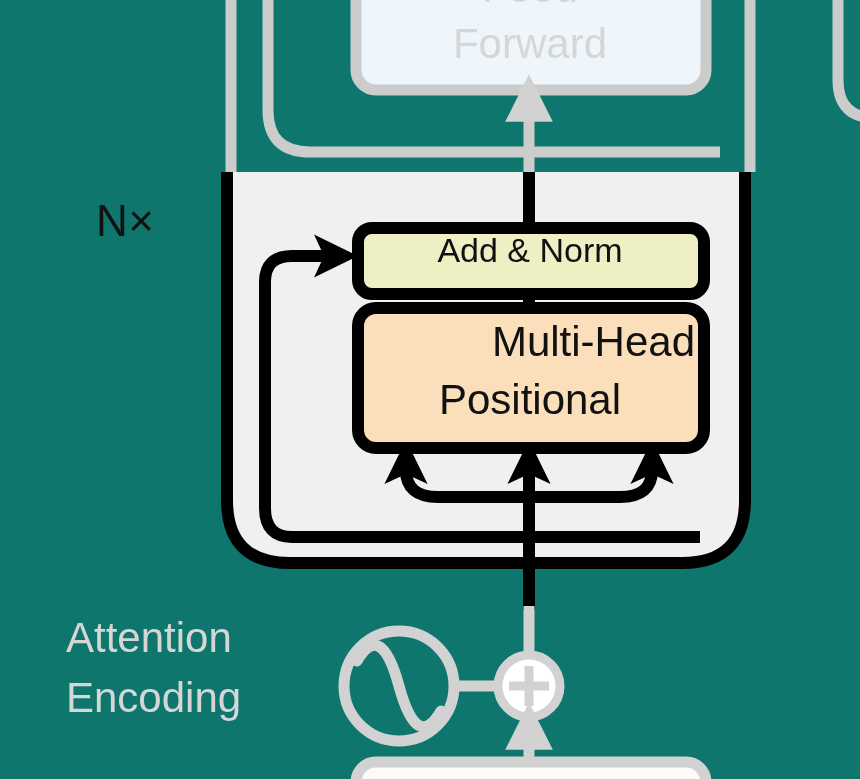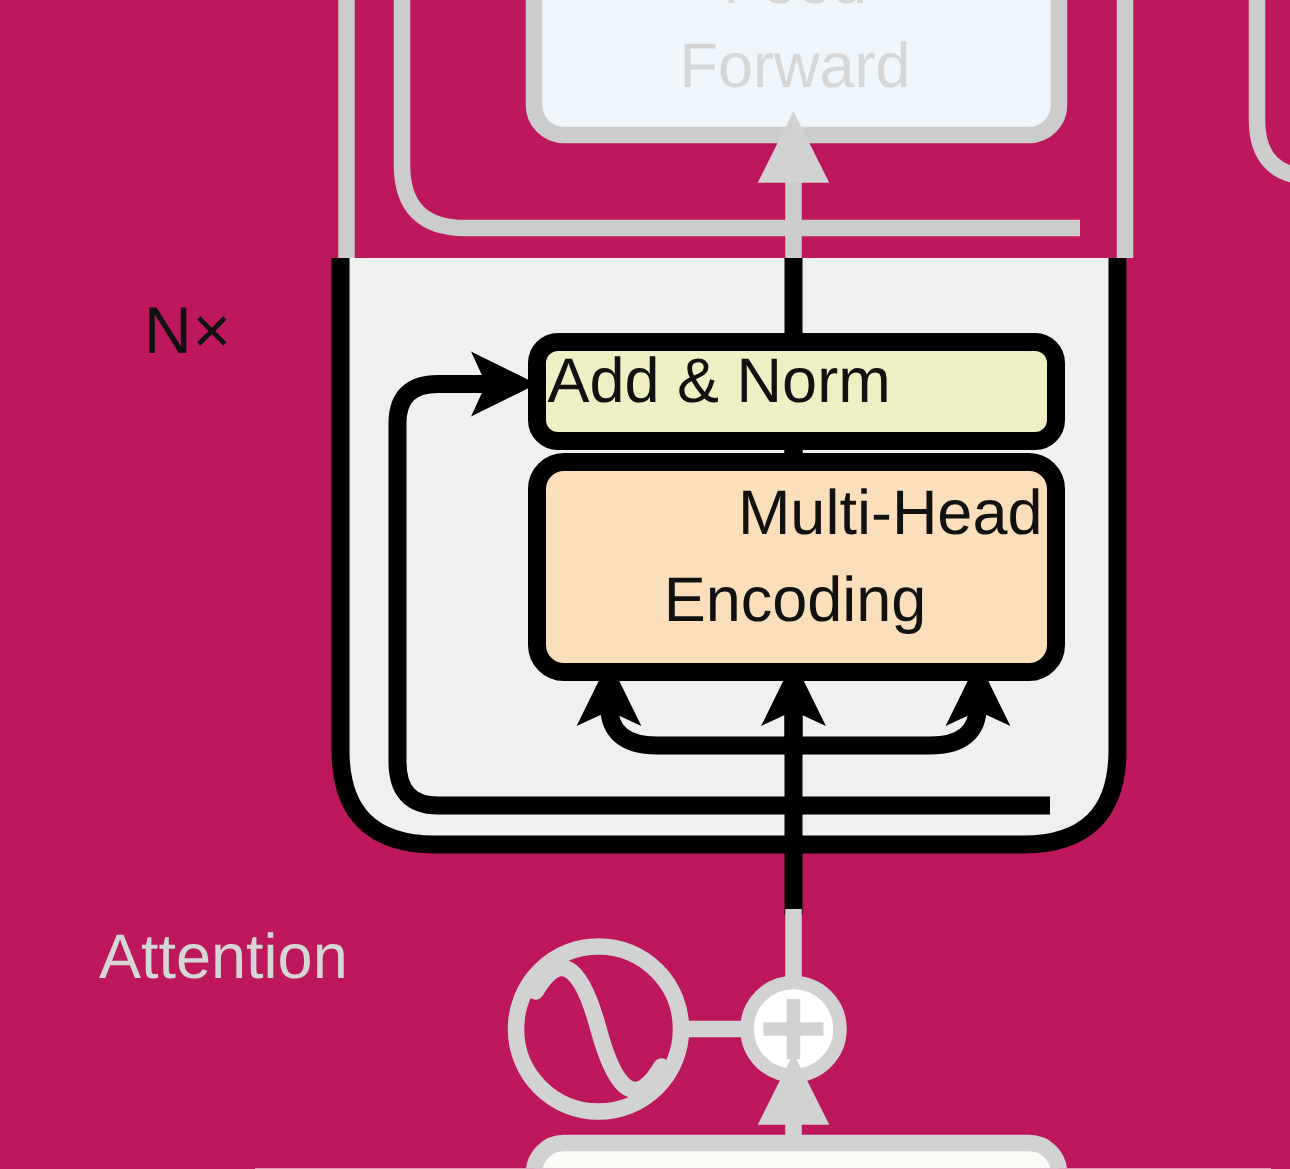--- a/index.html
+++ b/index.html
@@ -7,21 +7,21 @@
     padding: 0;
     background: #ffffff;
   }
   body {
     font-family: "Liberation Sans", sans-serif;
   }
   #stage {
     position: relative;
     width: 860px;
     height: 779px;
-    background: #be185d;
+    background: #0f766e;
     overflow: hidden;
   }
   #stage svg {
     position: absolute;
     left: 0;
     top: 0;
     width: 860px;
     height: 779px;
   }
   .lbl {
@@ -38,21 +38,22 @@
   #label-nx {
     left: 96px;
     top: 198px;
     font-size: 44px;
     letter-spacing: 0.5px;
   }
   #label-add-norm {
     left: 365px;
     top: 232px;
     width: 330px;
-    font-size: 42px;
+    text-align: center;
+    font-size: 34px;
   }
   #label-mha-1 {
     left: 365px;
     top: 320px;
     width: 330px;
     text-align: right;
     font-size: 42px;
   }
   #label-mha-2 {
     left: 365px;
@@ -161,17 +162,18 @@
   </svg>
 
   <div class="lbl lbl-faded" id="label-feed-1">Feed</div>
   <div class="lbl lbl-faded" id="label-feed-2">Forward</div>
 
   <div class="lbl lbl-strong" id="label-nx">N×</div>
 
   <div class="lbl lbl-strong" id="label-add-norm">Add &amp; Norm</div>
 
   <div class="lbl lbl-strong" id="label-mha-1">Multi-Head</div>
-  <div class="lbl lbl-strong" id="label-mha-2">Encoding</div>
+  <div class="lbl lbl-strong" id="label-mha-2">Positional</div>
 
   <div class="lbl lbl-faded" id="label-pos-1">Attention</div>
+  <div class="lbl lbl-faded" id="label-pos-2">Encoding</div>
 
 </div>
 
 </body></html>

